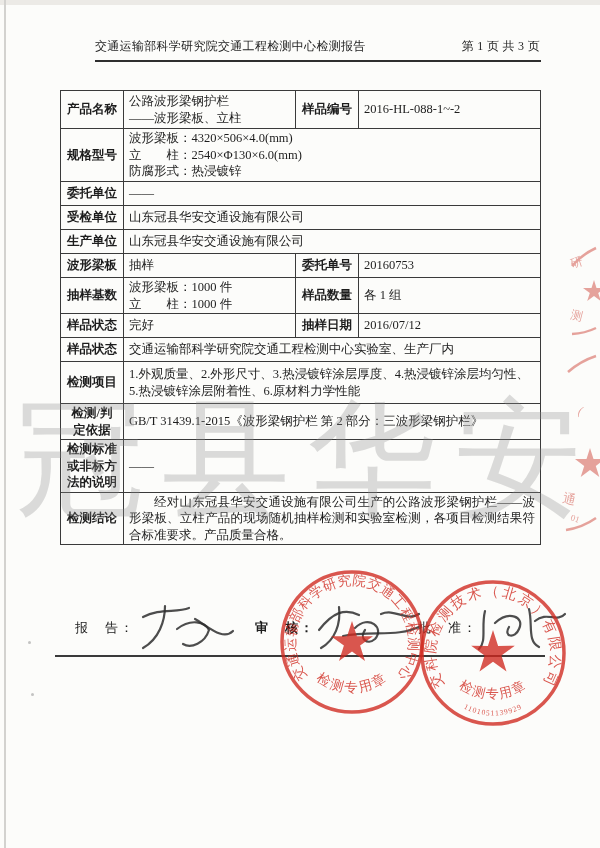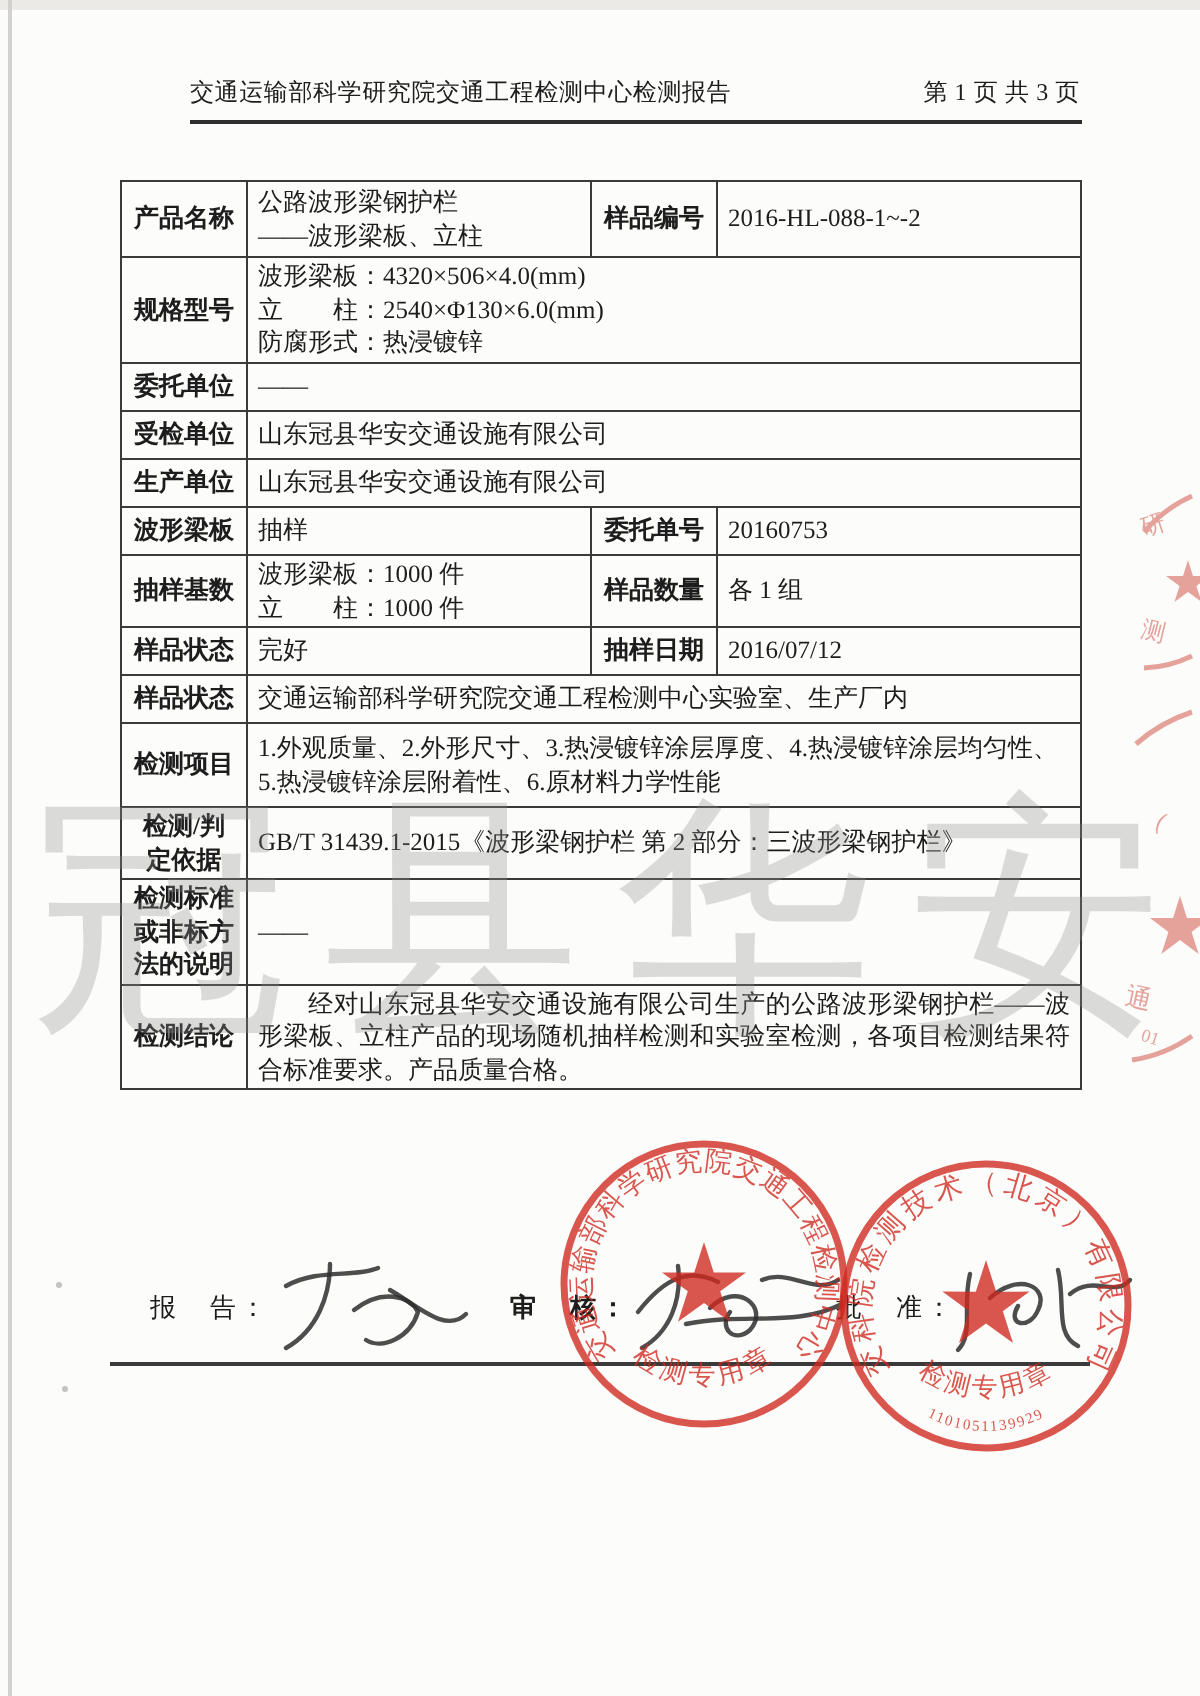--- a/index.html
+++ b/index.html
@@ -20,21 +20,21 @@
   table.report{position:absolute;left:60px;top:90px;width:480px;border-collapse:collapse;
                table-layout:fixed;font-size:12.5px;z-index:2;}
   table.report td{border:1.6px solid #3a3a3a;padding:1px 5px;vertical-align:middle;
                   line-height:1.32;word-break:break-all;background:transparent;}
   td.lbl{text-align:center;padding:1px 2px;font-weight:bold;}
   td.val{text-align:left;padding-left:8px;}
   .block{display:block;}
   .conclusion{text-indent:2em;text-align:justify;display:block;}
 
   
-  .sign-band{position:absolute;left:55px;top:623px;width:490px;height:58px;
+  .sign-band{position:absolute;left:55px;top:597px;width:490px;height:58px;
              border-bottom:2px solid #3a3a3a;z-index:4;font-size:13px;}
   .sig-label{position:absolute;top:22px;letter-spacing:2px;}
   .sig-svg{position:absolute;}
   .sig-svg path{fill:none;stroke:#2e2e2e;stroke-width:2.2;stroke-linecap:round;stroke-linejoin:round;opacity:.85;}
 
   
   .watermark{position:absolute;left:16px;top:396px;width:566px;display:flex;
              justify-content:space-between;font-size:128px;line-height:1;
              color:#8f8f8f;opacity:.30;z-index:3;pointer-events:none;}
 

